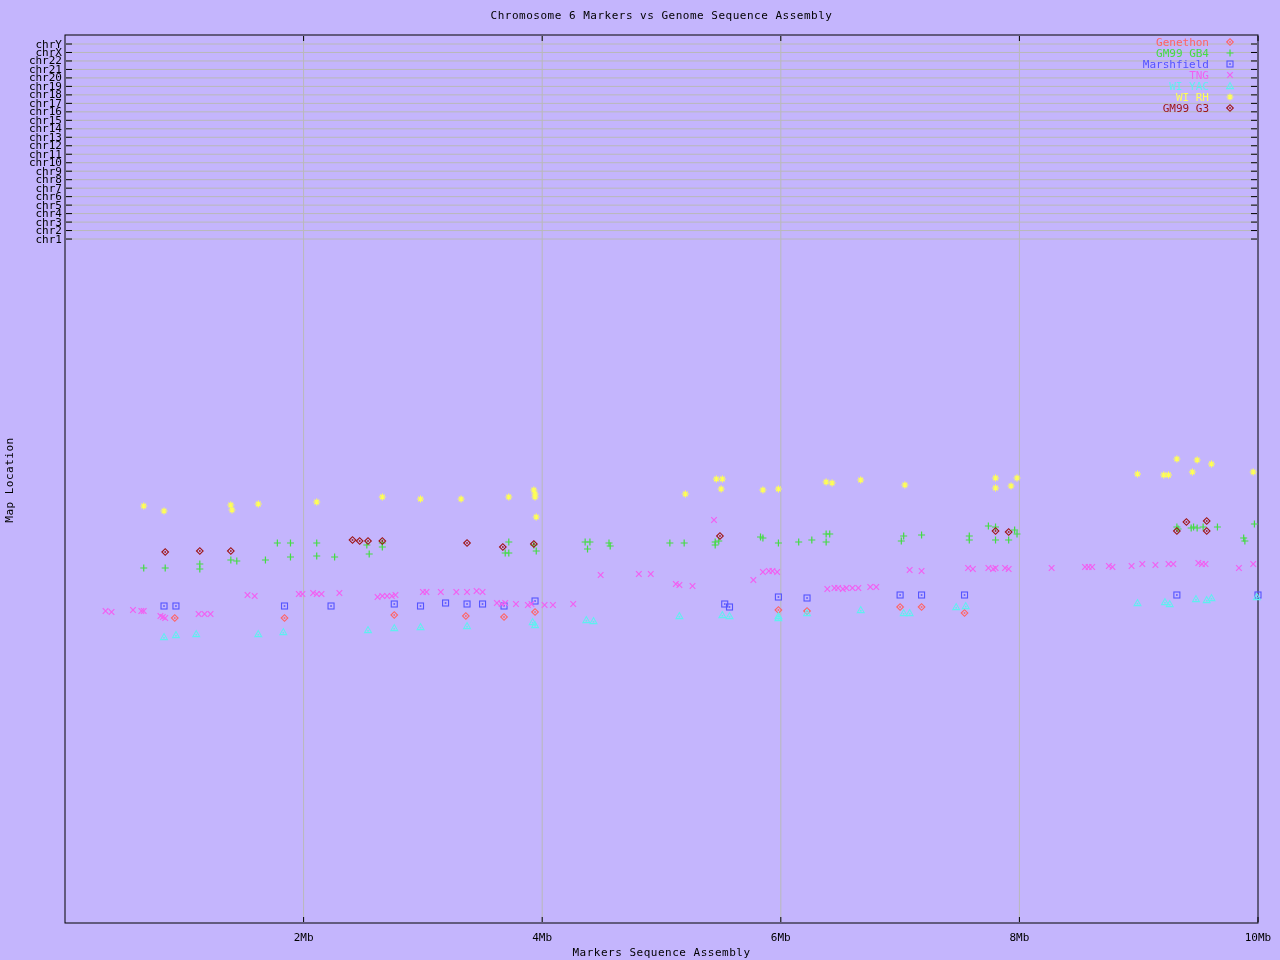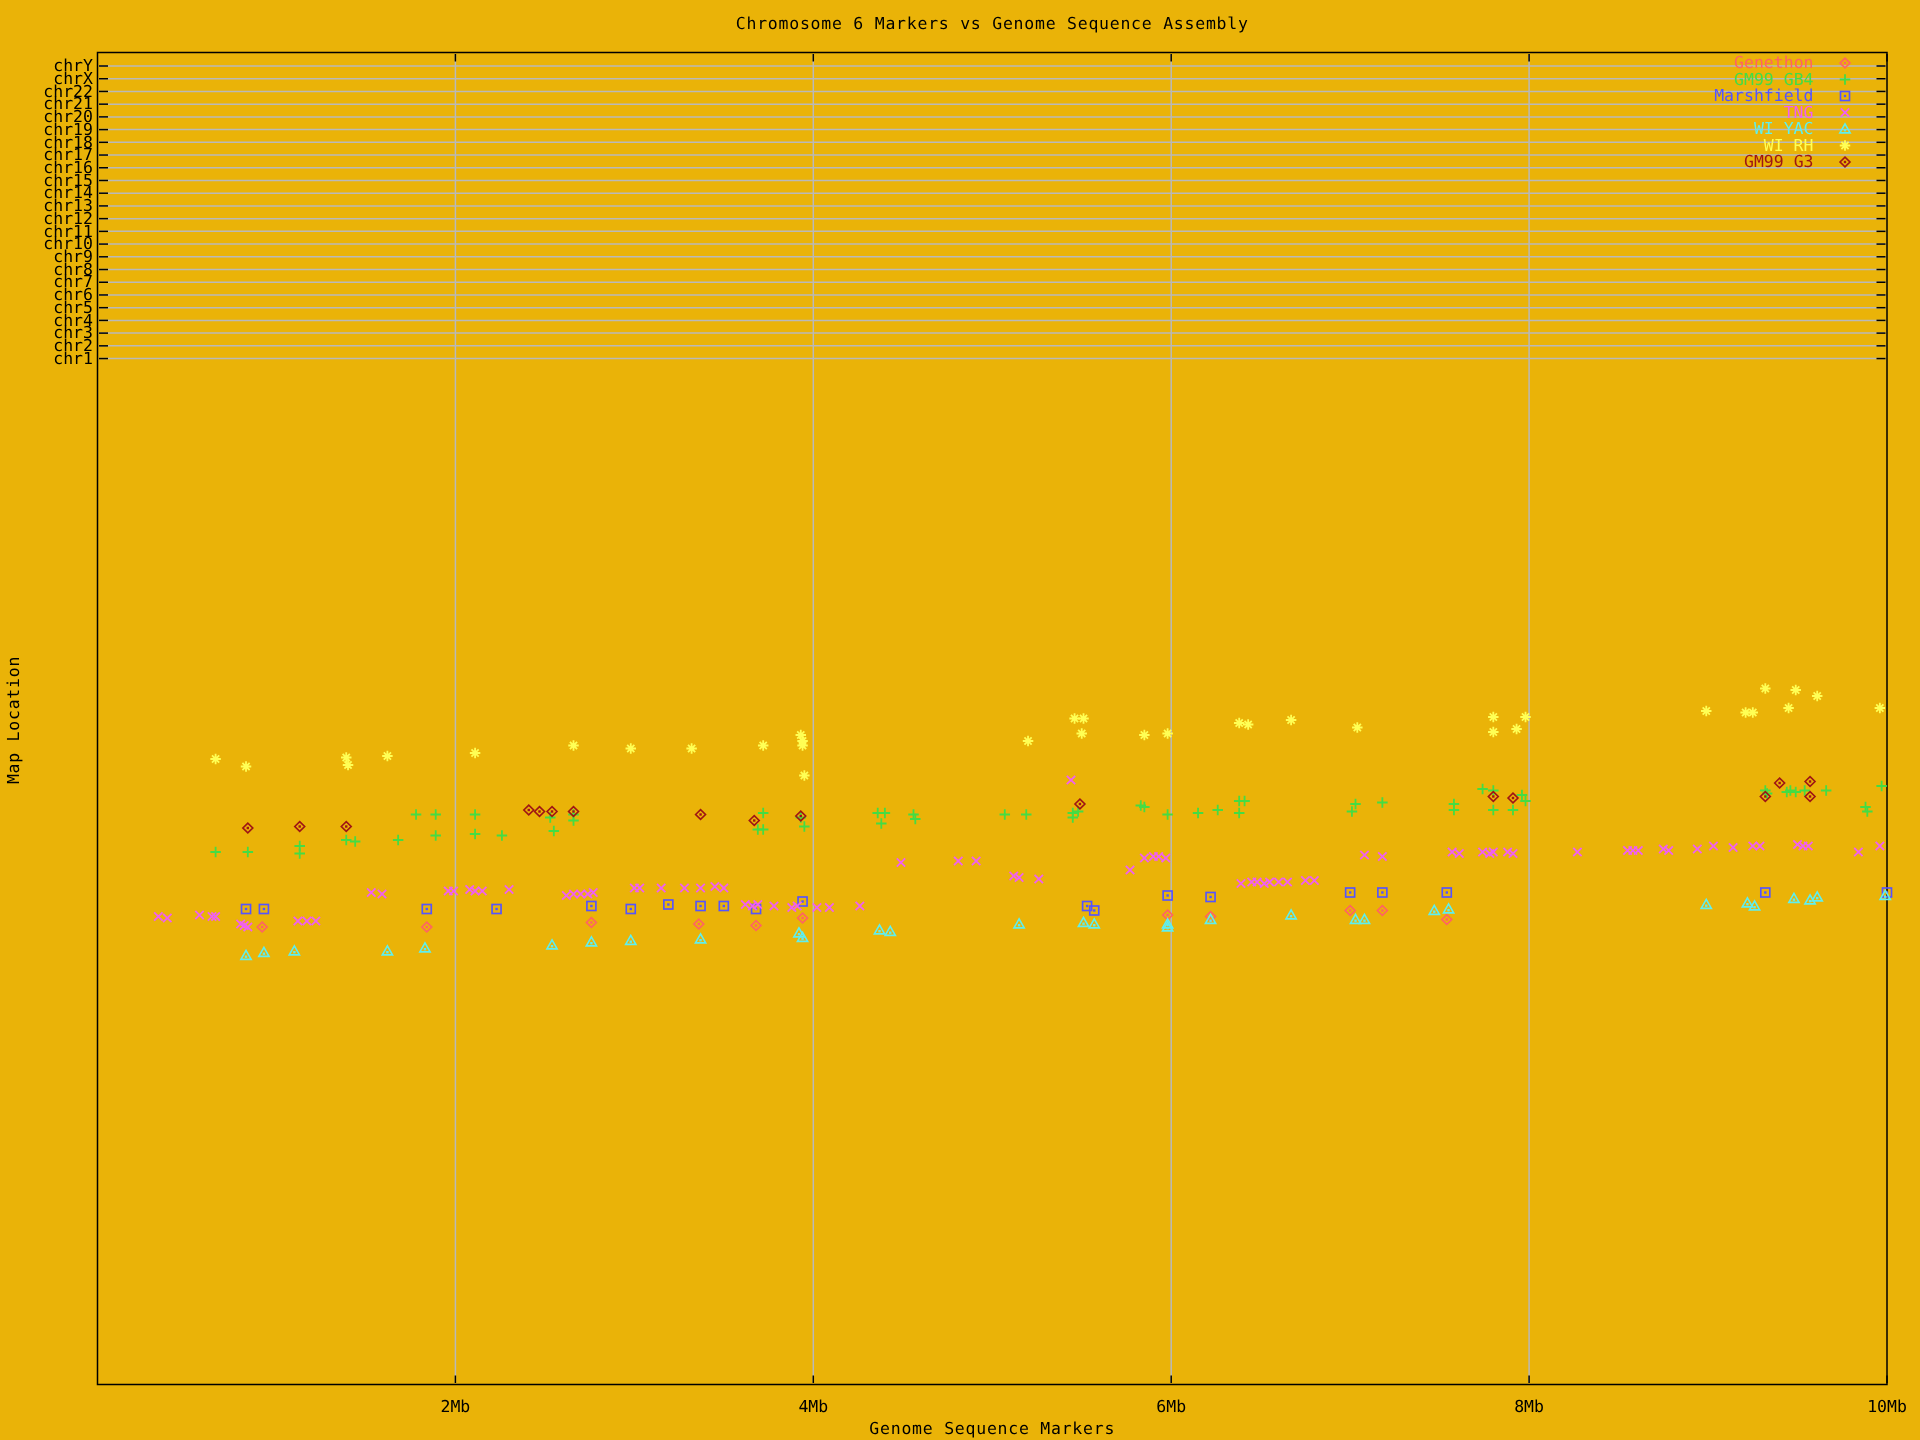--- a/index.html
+++ b/index.html
@@ -1,17 +1,17 @@
 <!DOCTYPE html>
 <html><head>
 <meta charset="utf-8">
 <style>
   html,body{margin:0;padding:0;background:#fff;}
   .page{
-    position:relative;width:1280px;height:960px;background:#eab308;
+    position:relative;width:1280px;height:960px;background:#c4b5fd;
     font-family:"DejaVu Sans Mono","Liberation Mono",monospace;
     color:#000;overflow:hidden;
   }
   .chart-title{
     position:absolute;left:65px;width:1193px;top:9px;
     text-align:center;font-size:11px;letter-spacing:0.5px;white-space:pre;
   }
   .x-axis-title{
     position:absolute;left:65px;width:1193px;top:946px;
     text-align:center;font-size:11px;letter-spacing:0.5px;white-space:pre;
@@ -22,21 +22,21 @@
   }
   svg{position:absolute;left:0;top:0;}
   svg text{font-family:"DejaVu Sans Mono","Liberation Mono",monospace;font-size:11px;fill:#000;}
 </style>
 </head>
 <body>
 
 <div class="page">
   <div class="chart-title">Chromosome 6 Markers vs Genome Sequence Assembly</div>
   <div class="y-axis-title">Map Location</div>
-  <div class="x-axis-title">Genome Sequence Markers</div>
+  <div class="x-axis-title">Markers Sequence Assembly</div>
   <svg id="chart-svg" width="1280" height="960" viewBox="0 0 1280 960">
       <g>
         <line x1="66" y1="44" x2="1257" y2="44" stroke="#b9b9b9" stroke-width="1"></line>
         <line x1="66" y1="44" x2="72" y2="44" stroke="#000000" stroke-width="1"></line>
         <line x1="1251" y1="44" x2="1257" y2="44" stroke="#000000" stroke-width="1"></line>
         <text x="62" y="47.5" text-anchor="end">chrY</text>
         <line x1="66" y1="52.480000000000004" x2="1257" y2="52.480000000000004" stroke="#b9b9b9" stroke-width="1"></line>
         <line x1="66" y1="52.480000000000004" x2="72" y2="52.480000000000004" stroke="#000000" stroke-width="1"></line>
         <line x1="1251" y1="52.480000000000004" x2="1257" y2="52.480000000000004" stroke="#000000" stroke-width="1"></line>
         <text x="62" y="55.980000000000004" text-anchor="end">chrX</text>

